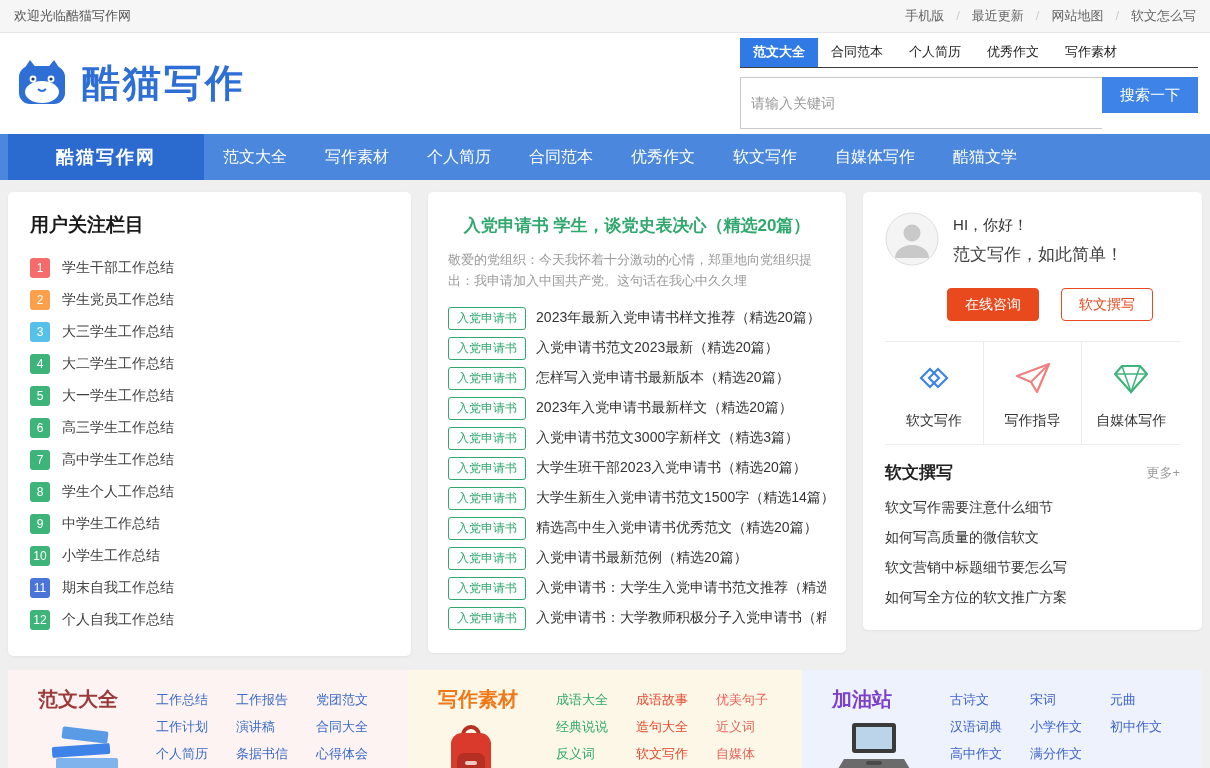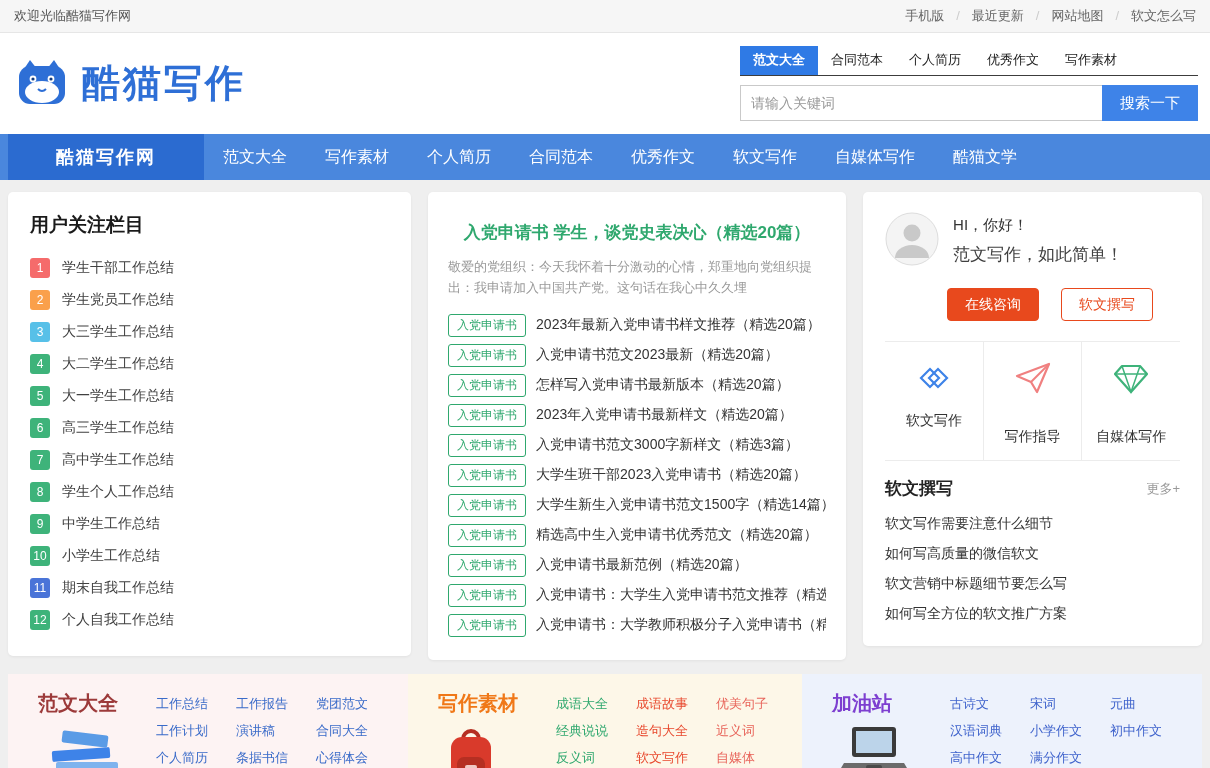--- a/index.html
+++ b/index.html
@@ -17,21 +17,21 @@
   
   .header { background:#fff; height:101px; display:flex; align-items:center;
             justify-content:space-between; padding:0 10px; }
   .logo { display:flex; align-items:center; gap:12px; margin-left:4px; cursor:pointer; }
   .logo-text { font-size:38px; font-weight:bold; color:#2e6fd6; letter-spacing:3px; }
   .search-area { width:458px; margin-right:2px; }
   .search-tabs { display:flex; border-bottom:1px solid #3c3c3c; }
   .tab { padding:5px 13px 6px; font-size:13px; color:#222; cursor:pointer; white-space:nowrap; }
   .tab.active { background:#2f7ae5; color:#fff; font-weight:bold; }
   .search-row { display:flex; margin-top:9px; }
-  .search-input { flex:1; height:36px; border:1px solid #c9c9c9; border-right:none;
+  .search-input { flex:1; height:52px; border:1px solid #c9c9c9; border-right:none;
                   padding:0 10px; font-size:14px; color:#333; outline:none; background:#fff; }
   .search-input::placeholder { color:#999; }
   .search-btn { width:96px; height:36px; background:#3e83e8; color:#fff; border:none;
                 font-size:15px; cursor:pointer; }
 
   
   .nav { background:#4a87dd; height:46px; }
   .nav-inner { width:1194px; margin:0 auto; display:flex; height:100%; }
   .nav-home { width:196px; background:#2b6bd0; color:#fff; font-size:18px; font-weight:bold;
               display:flex; align-items:center; justify-content:center; letter-spacing:2px; cursor:pointer; }
@@ -40,41 +40,41 @@
   
   .content { width:1194px; margin:12px auto 0; display:flex; gap:17px; align-items:flex-start; }
   .card { background:#fff; border-radius:5px; box-shadow:0 1px 3px rgba(0,0,0,.06); }
   .left-card { width:436px; padding:20px 22px 20px; }
   .left-title { font-size:19px; font-weight:bold; color:#1a1a1a; margin-bottom:14px; }
   .rank-row { display:flex; align-items:center; height:32px; gap:12px; cursor:pointer; }
   .rank-badge { width:20px; height:20px; border-radius:3px; color:#fff; font-size:12px;
                 display:flex; align-items:center; justify-content:center; flex:0 0 20px; }
   .rank-text { font-size:14px; color:#404040; }
 
-  .mid-card { width:418px; padding:25px 20px 20px; }
+  .mid-card { width:418px; padding:18px 20px 20px; }
   .mid-title { text-align:center; font-size:17px; font-weight:bold; color:#2fa86e; margin:4px 0 12px; white-space:nowrap; overflow:hidden; }
   .mid-desc { font-size:13px; color:#9a9a9a; line-height:21px; margin-bottom:12px; }
   .mid-row { display:flex; align-items:center; height:30px; gap:10px; white-space:nowrap;
              overflow:hidden; cursor:pointer; }
   .tag { border:1px solid #2fa86e; color:#2fa86e; font-size:12px; padding:2px 8px;
          border-radius:3px; flex:0 0 auto; }
   .mid-text { font-size:14px; color:#333; }
 
   .right-card { width:366px; padding:20px 22px 18px; }
   .profile { display:flex; gap:14px; align-items:center; }
   .greeting { font-size:15px; color:#333; }
   .subtitle { font-size:17px; color:#404040; margin-top:8px; }
   .btn-row { margin:18px 0 0 62px; display:flex; gap:22px; }
   .btn { height:33px; padding:0 17px; border-radius:4px; font-size:14px; cursor:pointer;
          display:flex; align-items:center; }
   .btn-consult { background:#e8491d; color:#ffffff; border:1px solid #e8491d; }
   .btn-write { background:#fff; color:#e8491d; border:1px solid #e8491d; }
   .services { display:flex; margin-top:20px; border-top:1px solid #ececec; border-bottom:1px solid #ececec; }
   .service { flex:1; display:flex; flex-direction:column; align-items:center; padding:16px 0 14px; cursor:pointer; }
-  .service + .service { border-left:1px solid #ececec;gap:16px; }
+  .service + .service { border-left:1px solid #ececec; }
   .service-label { font-size:14px; color:#333; margin-top:10px; }
   .sec-head { display:flex; justify-content:space-between; align-items:center; margin-top:16px; }
   .sec-title { font-size:17px; font-weight:bold; color:#222; }
   .more { font-size:13px; color:#999; cursor:pointer; }
   .articles { margin-top:8px; }
   .article { font-size:14px; color:#333; line-height:30px; cursor:pointer; white-space:nowrap; overflow:hidden; }
 
   
   .footer { width:1194px; margin:14px auto 0; display:flex; height:130px; }
   .f-sec { display:flex; padding:16px 0 0 30px; }

